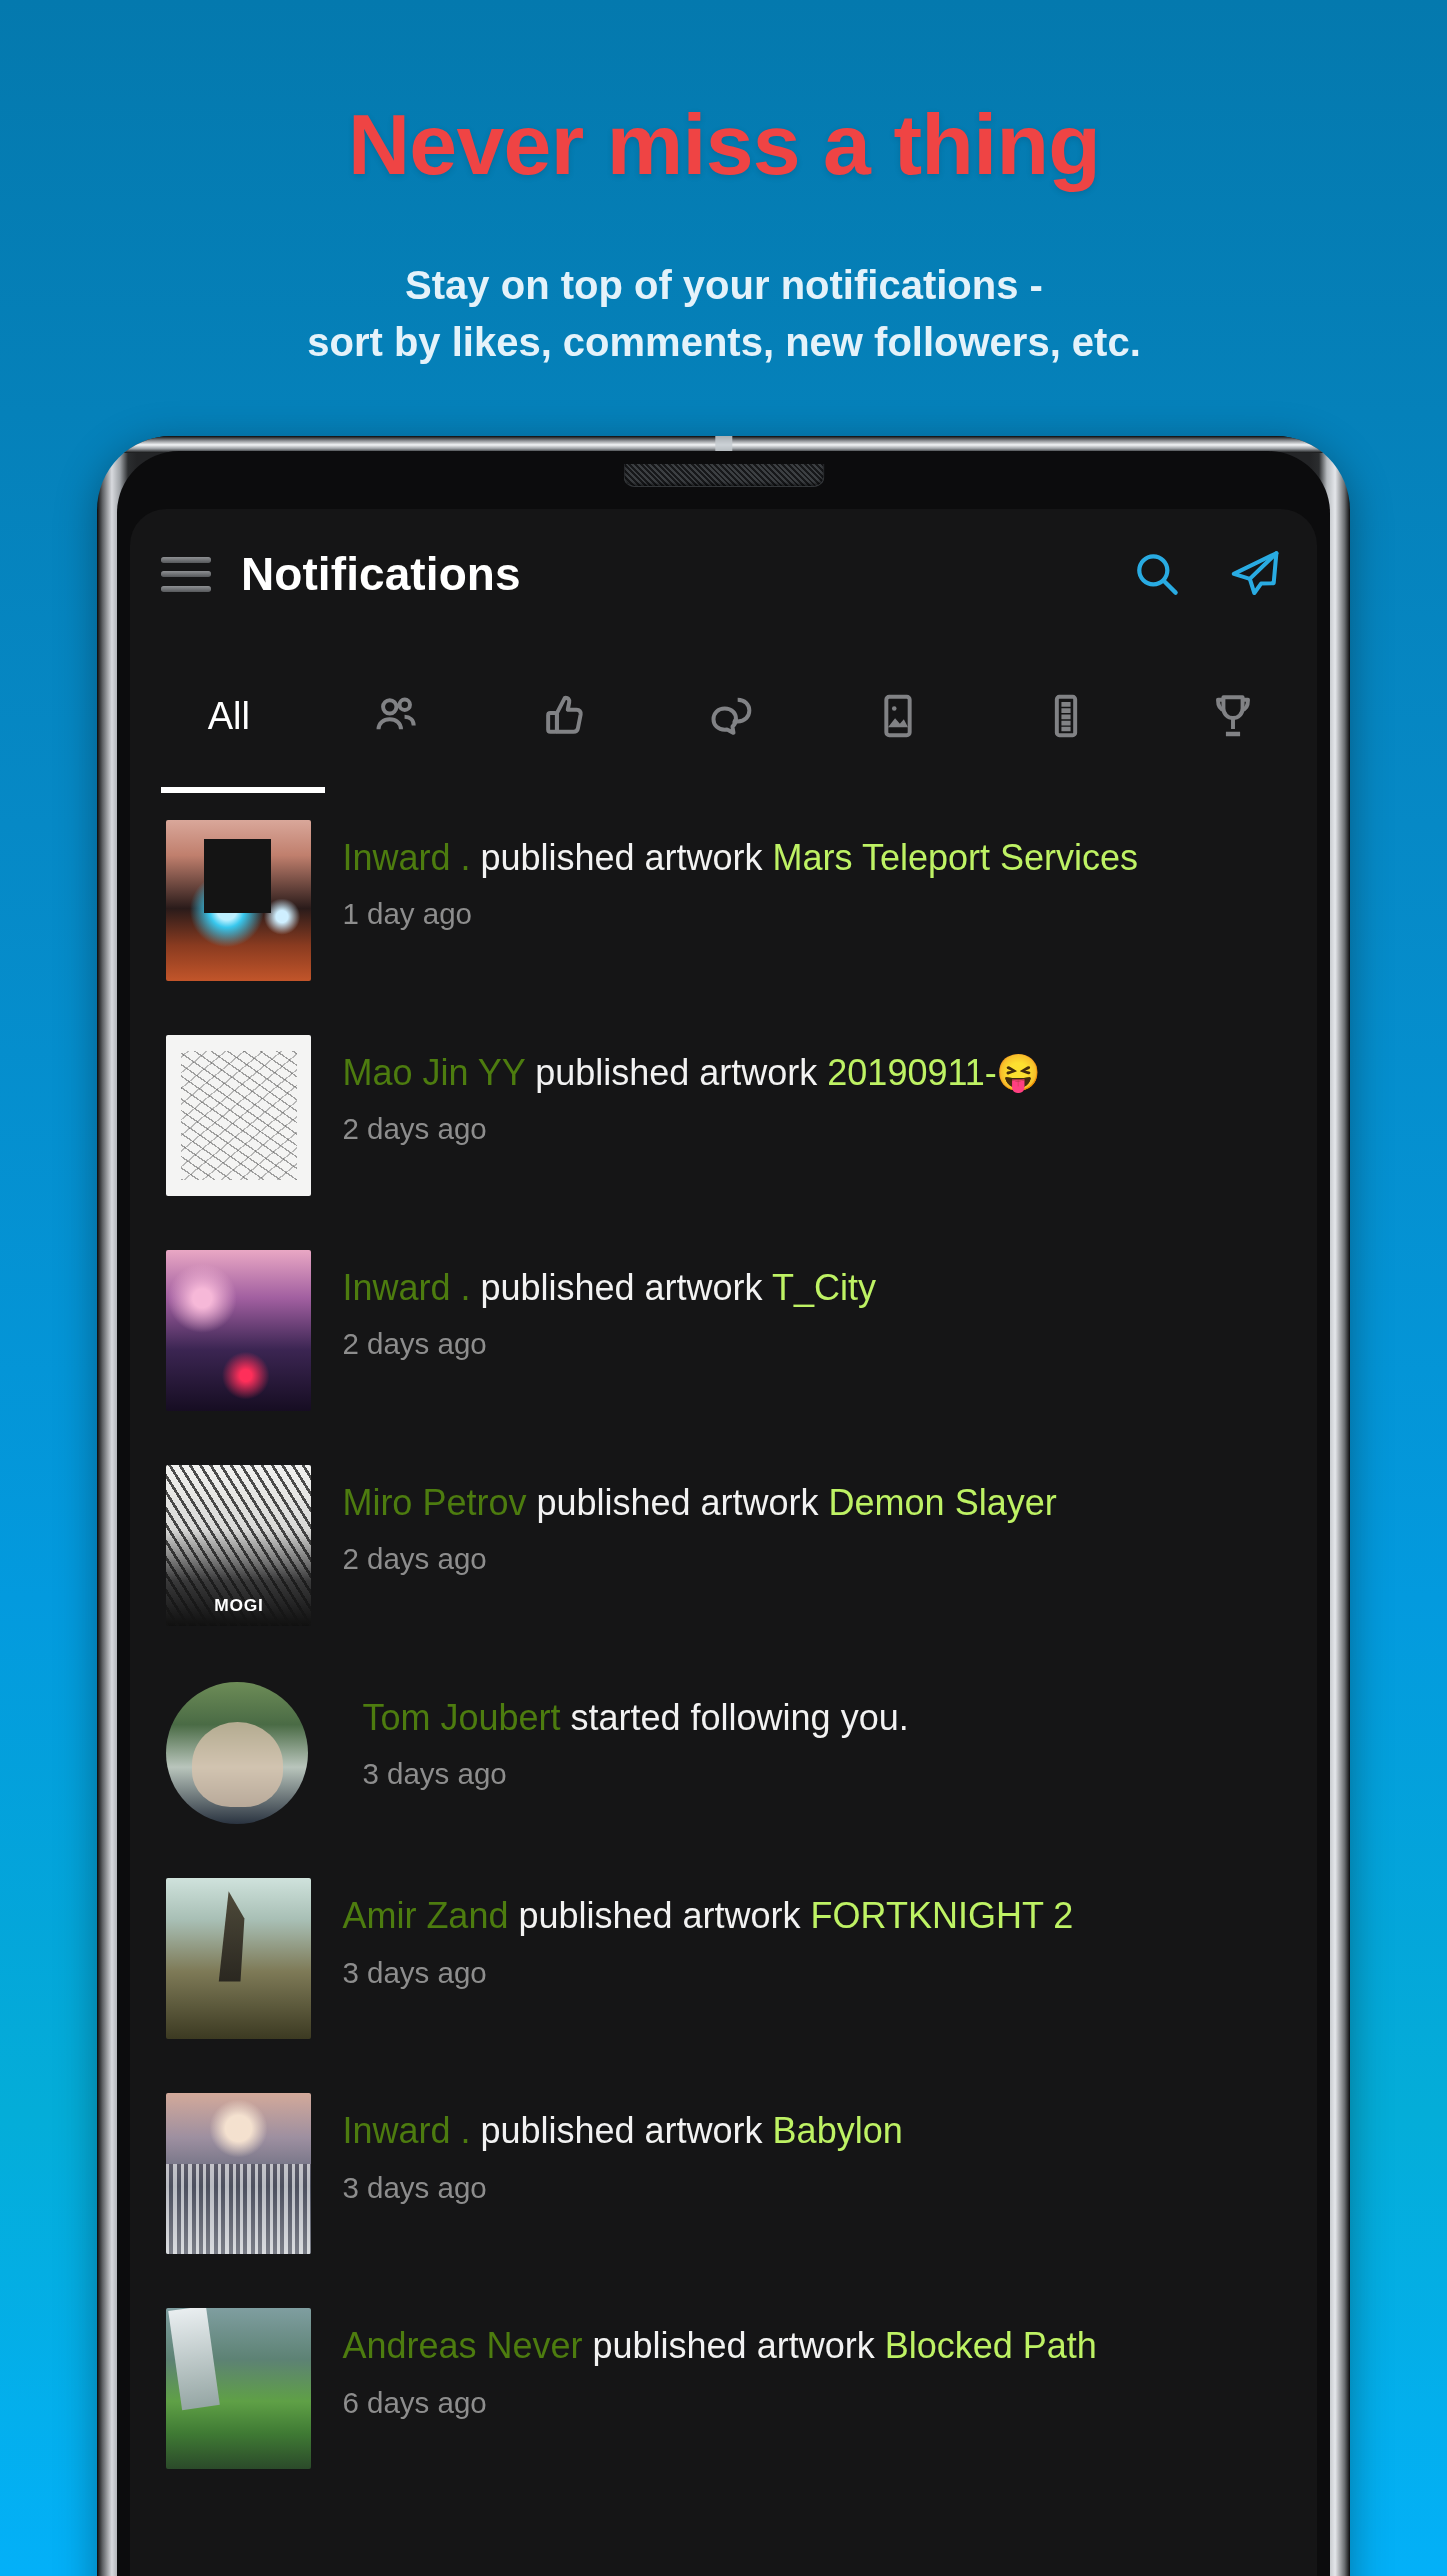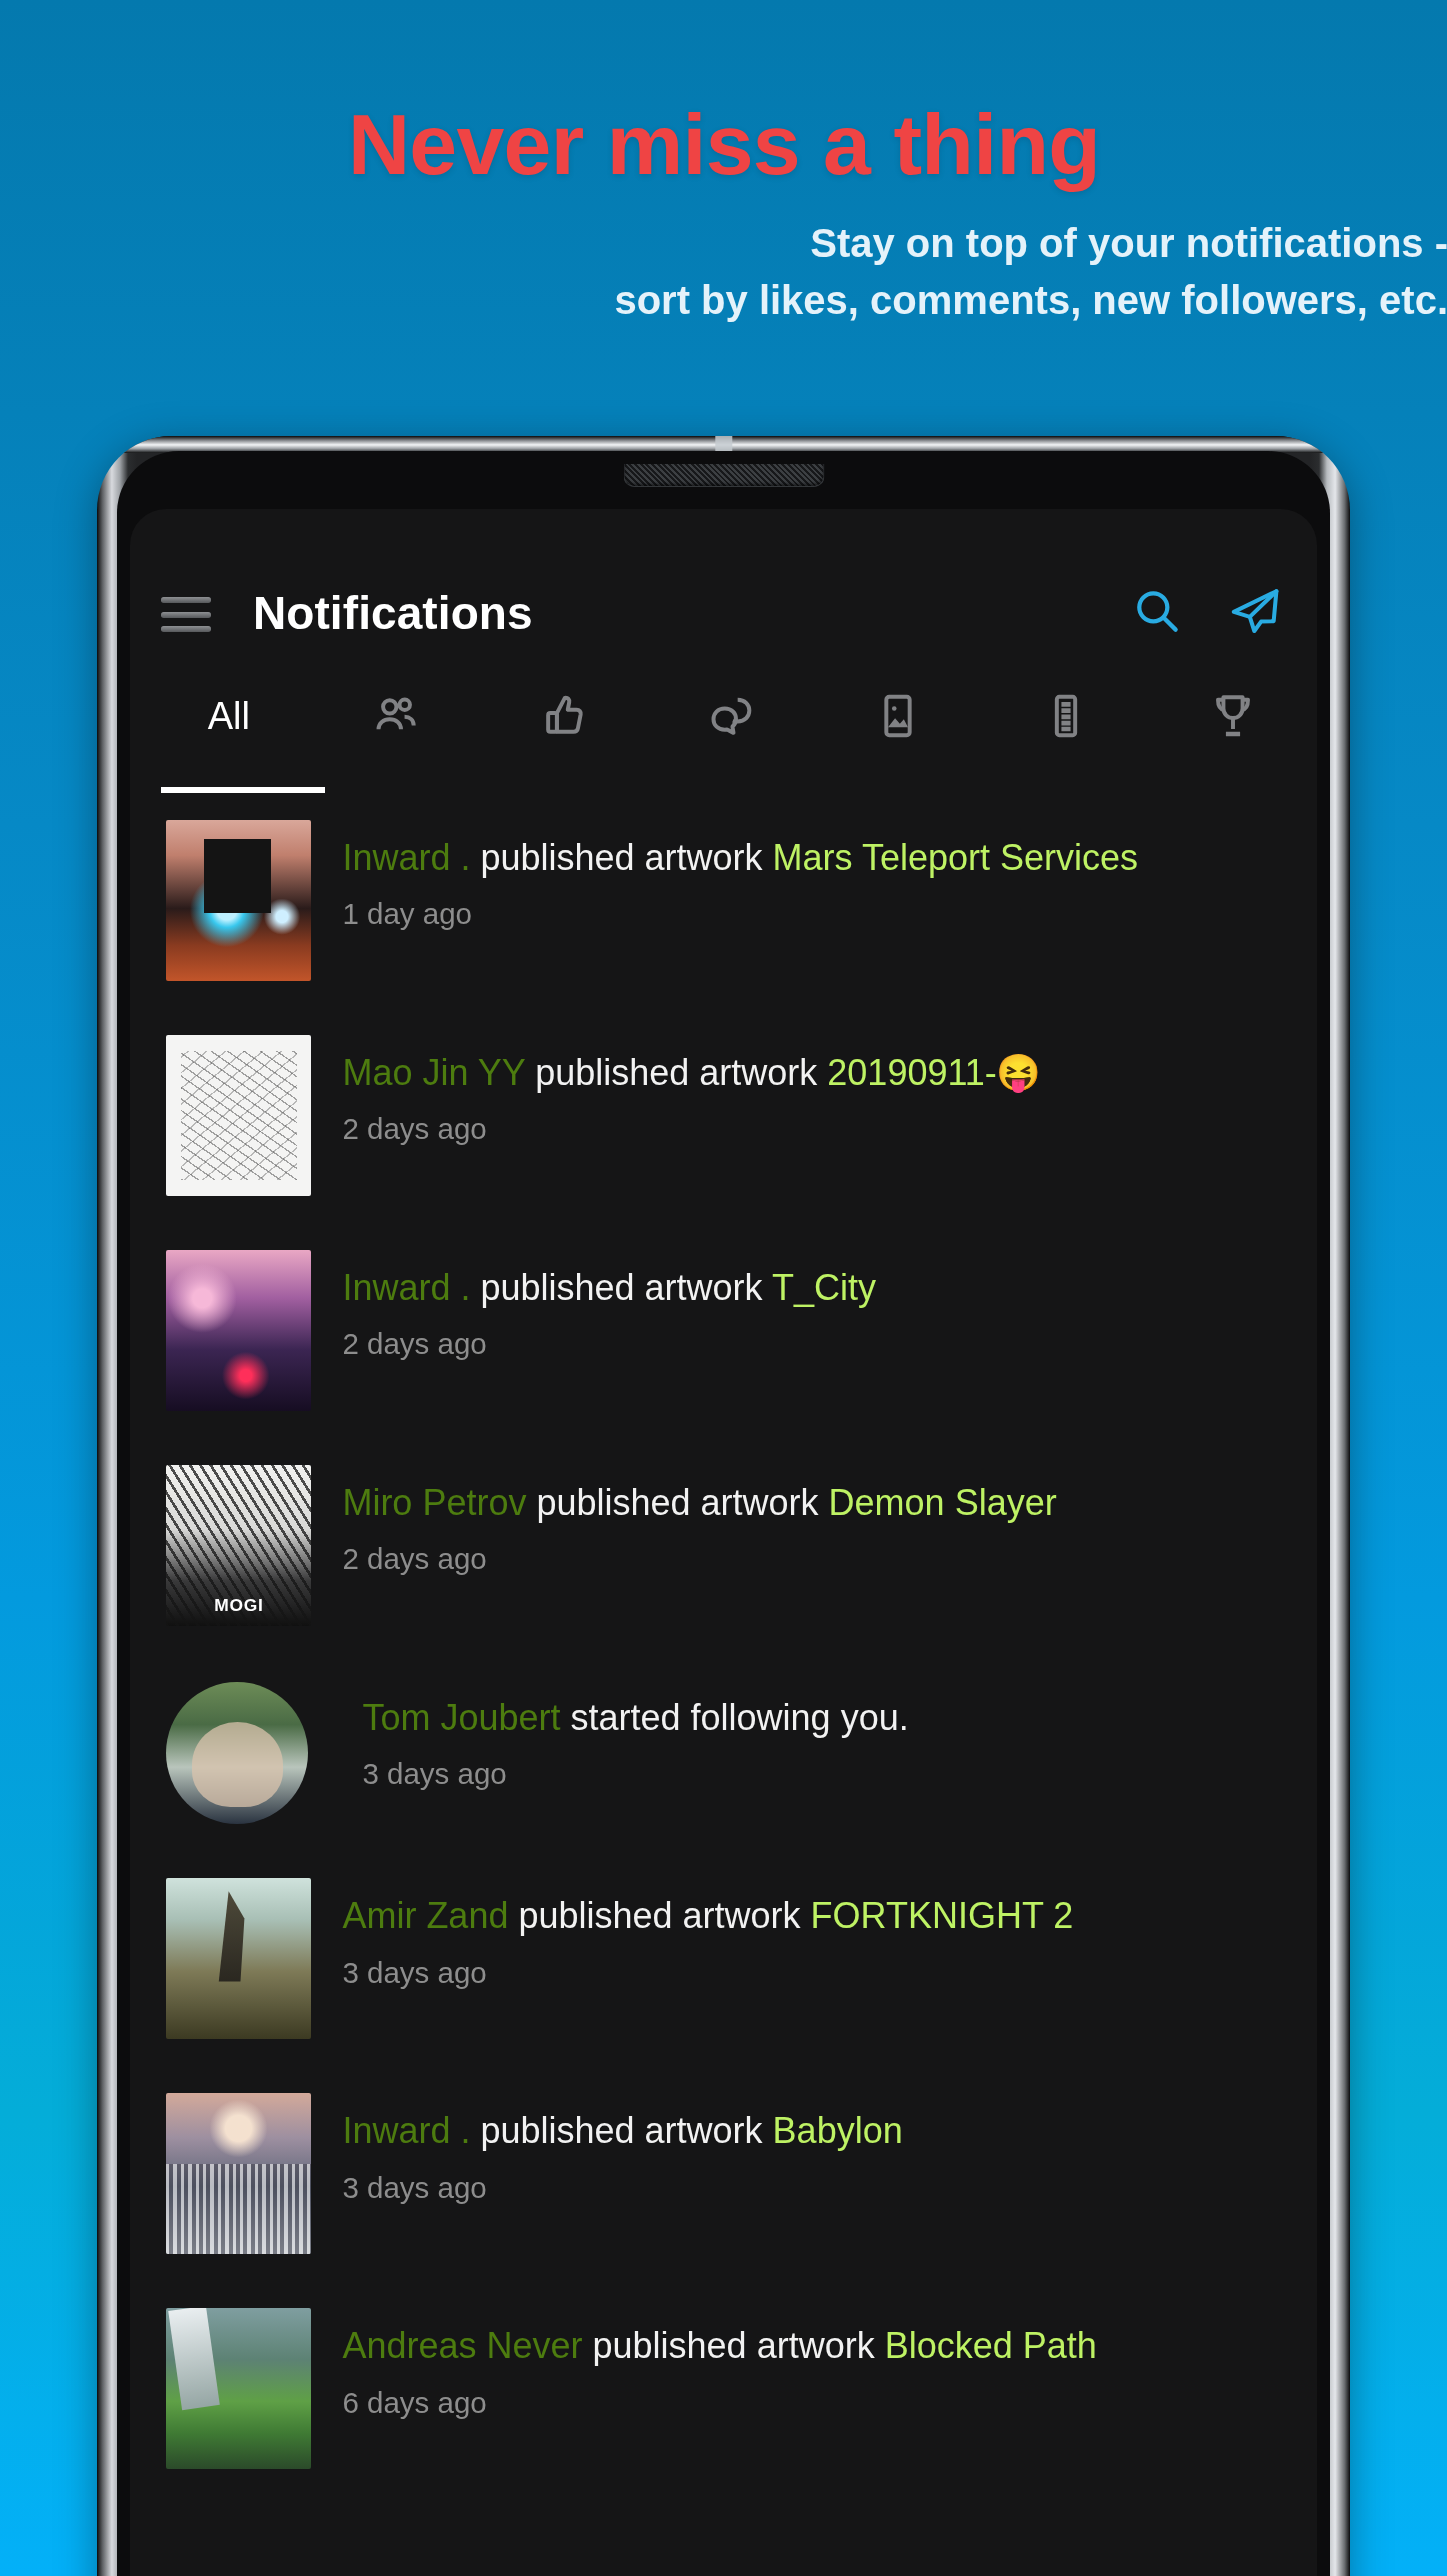--- a/index.html
+++ b/index.html
@@ -12,22 +12,22 @@
   }
 
   
   .promo { width:100%; text-align:center; padding-top:101px; }
   .promo-title {
     font-size:86px; font-weight:bold; color:#ef4444;
     letter-spacing:-0.7px; line-height:1.0;
     text-shadow:0 2px 6.7px rgba(0,0,0,.12);
   }
   .promo-sub {
-    margin-top:28px; font-size:40px; font-weight:bold;
-    color:#e4f2fa; line-height:1.42;text-align:right;
+    margin-top:70px; font-size:40px; font-weight:bold;
+    color:#e4f2fa; line-height:1.42;
   }
 
   
   .phone {
     position:absolute;
     left:97px; top:436px;
     width:1253px; height:2187px;
     border-radius:74px 74px 0 0;
     background:linear-gradient(90deg,
       #0b0b0c 0px, #5d6063 5.4px, #d8dade 14.8px, #9ea2a6 23px,
@@ -65,22 +65,22 @@
   
   .screen {
     position:absolute; left:13.4px; right:13.4px; top:58px; bottom:0;
     background:#151516;
     border-radius:36px 36px 0 0;
     overflow:hidden;
   }
 
   
   .appbar {
-    height:131px; display:flex; align-items:flex-end;
-    padding:0 35px 0 31px; gap:12px;
+    height:131px; display:flex; align-items:center;
+    padding:0 35px 0 31px; gap:0;
   }
   .hamburger { width:50px; height:50px; display:flex; flex-direction:column;
     justify-content:center; gap:8.7px; cursor:pointer; }
   .hamburger span { display:block; height:6px; border-radius:2.7px;
     background:linear-gradient(180deg,#8e9093,#56585b); }
   .appbar-title {
     flex:1; margin-left:29.5px;
     font-size:46px; font-weight:bold; color:#ffffff; letter-spacing:0.1px;
   }
   .appbar-actions { display:flex; align-items:center; gap:46px; }

